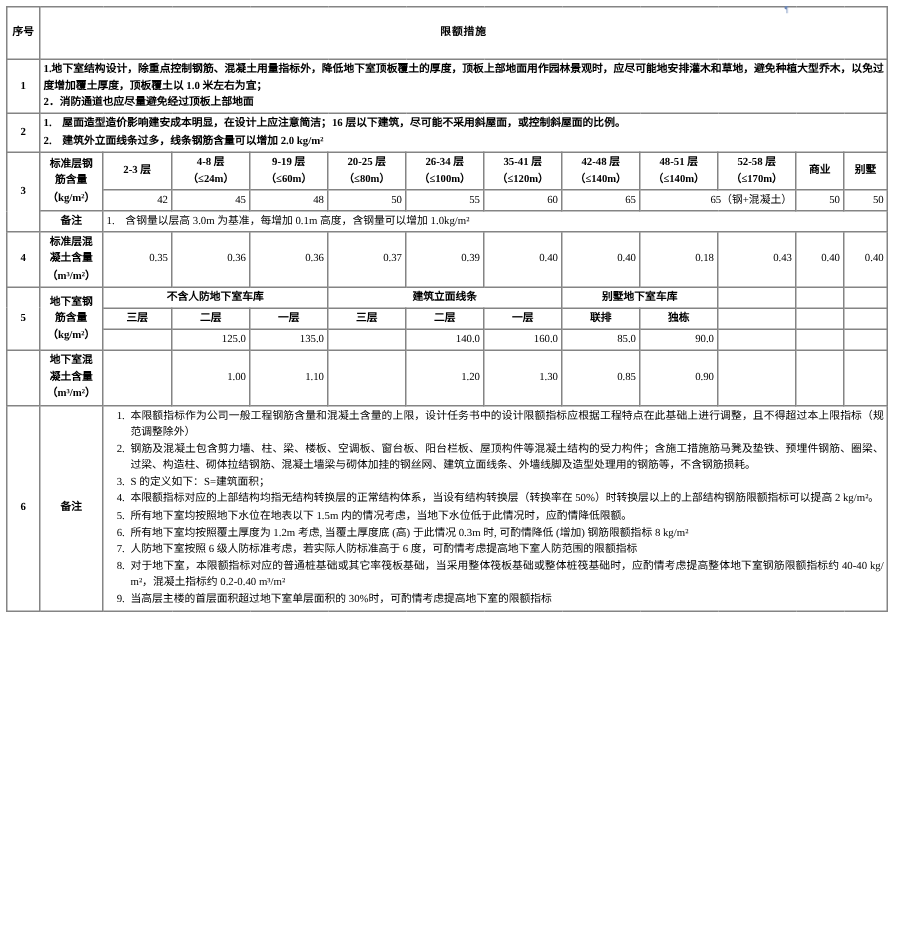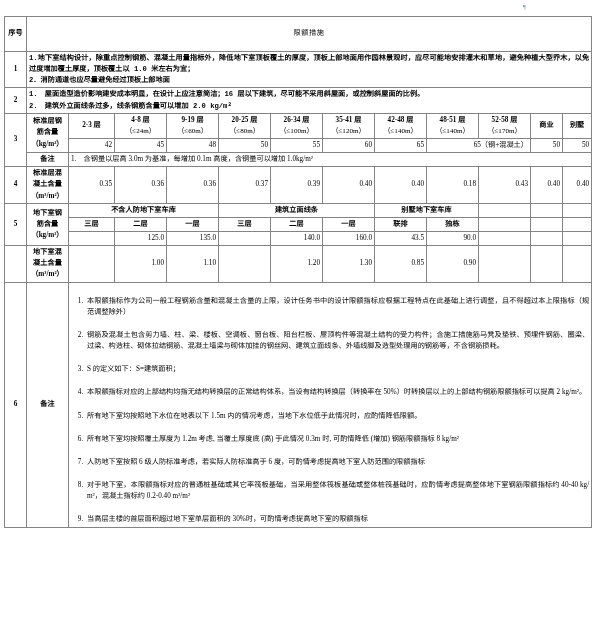--- a/index.html
+++ b/index.html
@@ -14,67 +14,66 @@
     font-family: "Liberation Serif", "DejaVu Serif", serif;
     color: #000000;
     font-size: 7.2px;
     overflow: hidden;
   }
   .page {
     position: relative;
     width: 532px;
     height: 623px;
     box-sizing: border-box;
-    padding: 16px 4px 0 4px;
+    padding: 4px 4px 0 4px;
   }
   table.doc {
     border-collapse: collapse;
     width: 588px;
     table-layout: fixed;
   }
   table.doc td {
     border: 1px solid #848484;
     padding: 1px 2px;
     vertical-align: middle;
     line-height: 1.55;
     font-size: 7.2px;
     word-break: break-all;
   }
   .hdr-title {
     text-align: center;
-    font-weight: normal;
+    font-weight: bold;
     font-size: 8.6px;
     letter-spacing: 0.6px;
   }
   .seq {
     text-align: center;
     font-weight: bold;
     font-size: 8px;
   }
   .rowlabel {
     text-align: center;
     font-weight: bold;
     font-size: 7.4px;
     line-height: 1.85;
     margin-top: 25px;
   }
   .para {
     font-weight: bold;
     font-size: 7.3px;
     line-height: 1.85;
     text-align: justify;
-    font-family: Liberation Mono, monospace;
   }
   .colhd {
     text-align: center;
     font-weight: bold;
     font-size: 7.3px;
     line-height: 1.7;
   }
-  .colhd .sub { font-weight: normal; font-size: 7.1px; }
+  .colhd .sub { font-weight: bold; font-size: 7.1px; }
   .val {
     text-align: right;
     font-weight: normal;
     font-size: 7.5px;
   }
   .note-inline {
     font-weight: normal;
     font-size: 7.2px;
     line-height: 1.8;
   }
@@ -82,21 +81,21 @@
     font-size: 7.1px;
     line-height: 1.92;
     padding: 2px 3px 2px 1px;
   }
   .notes ol {
     margin: 0;
     padding-left: 14px;
     list-style-type: decimal;
   }
   .notes li {
-    margin: 12px 0 0 0;
+    margin: 0 0 0 0;
     text-align: justify;
     padding-left: 2px;
   }
   .marginmarks {
     position: absolute;
     right: 1px;
     top: 4px;
     width: 8px;
     font-size: 6px;
     color: #6a86b8;
@@ -274,21 +273,21 @@
       <td class="colhd"></td>
     </tr>
 
     <tr>
       <td class="val"></td>
       <td class="val">125.0</td>
       <td class="val">135.0</td>
       <td class="val"></td>
       <td class="val">140.0</td>
       <td class="val">160.0</td>
-      <td class="val">43.5</td>
+      <td class="val">85.0</td>
       <td class="val">90.0</td>
       <td class="val"></td>
       <td class="val"></td>
       <td class="val"></td>
     </tr>
 
     <tr>
       <td class="seq"></td>
       <td class="rowlabel">
         <div>地下室混</div>

